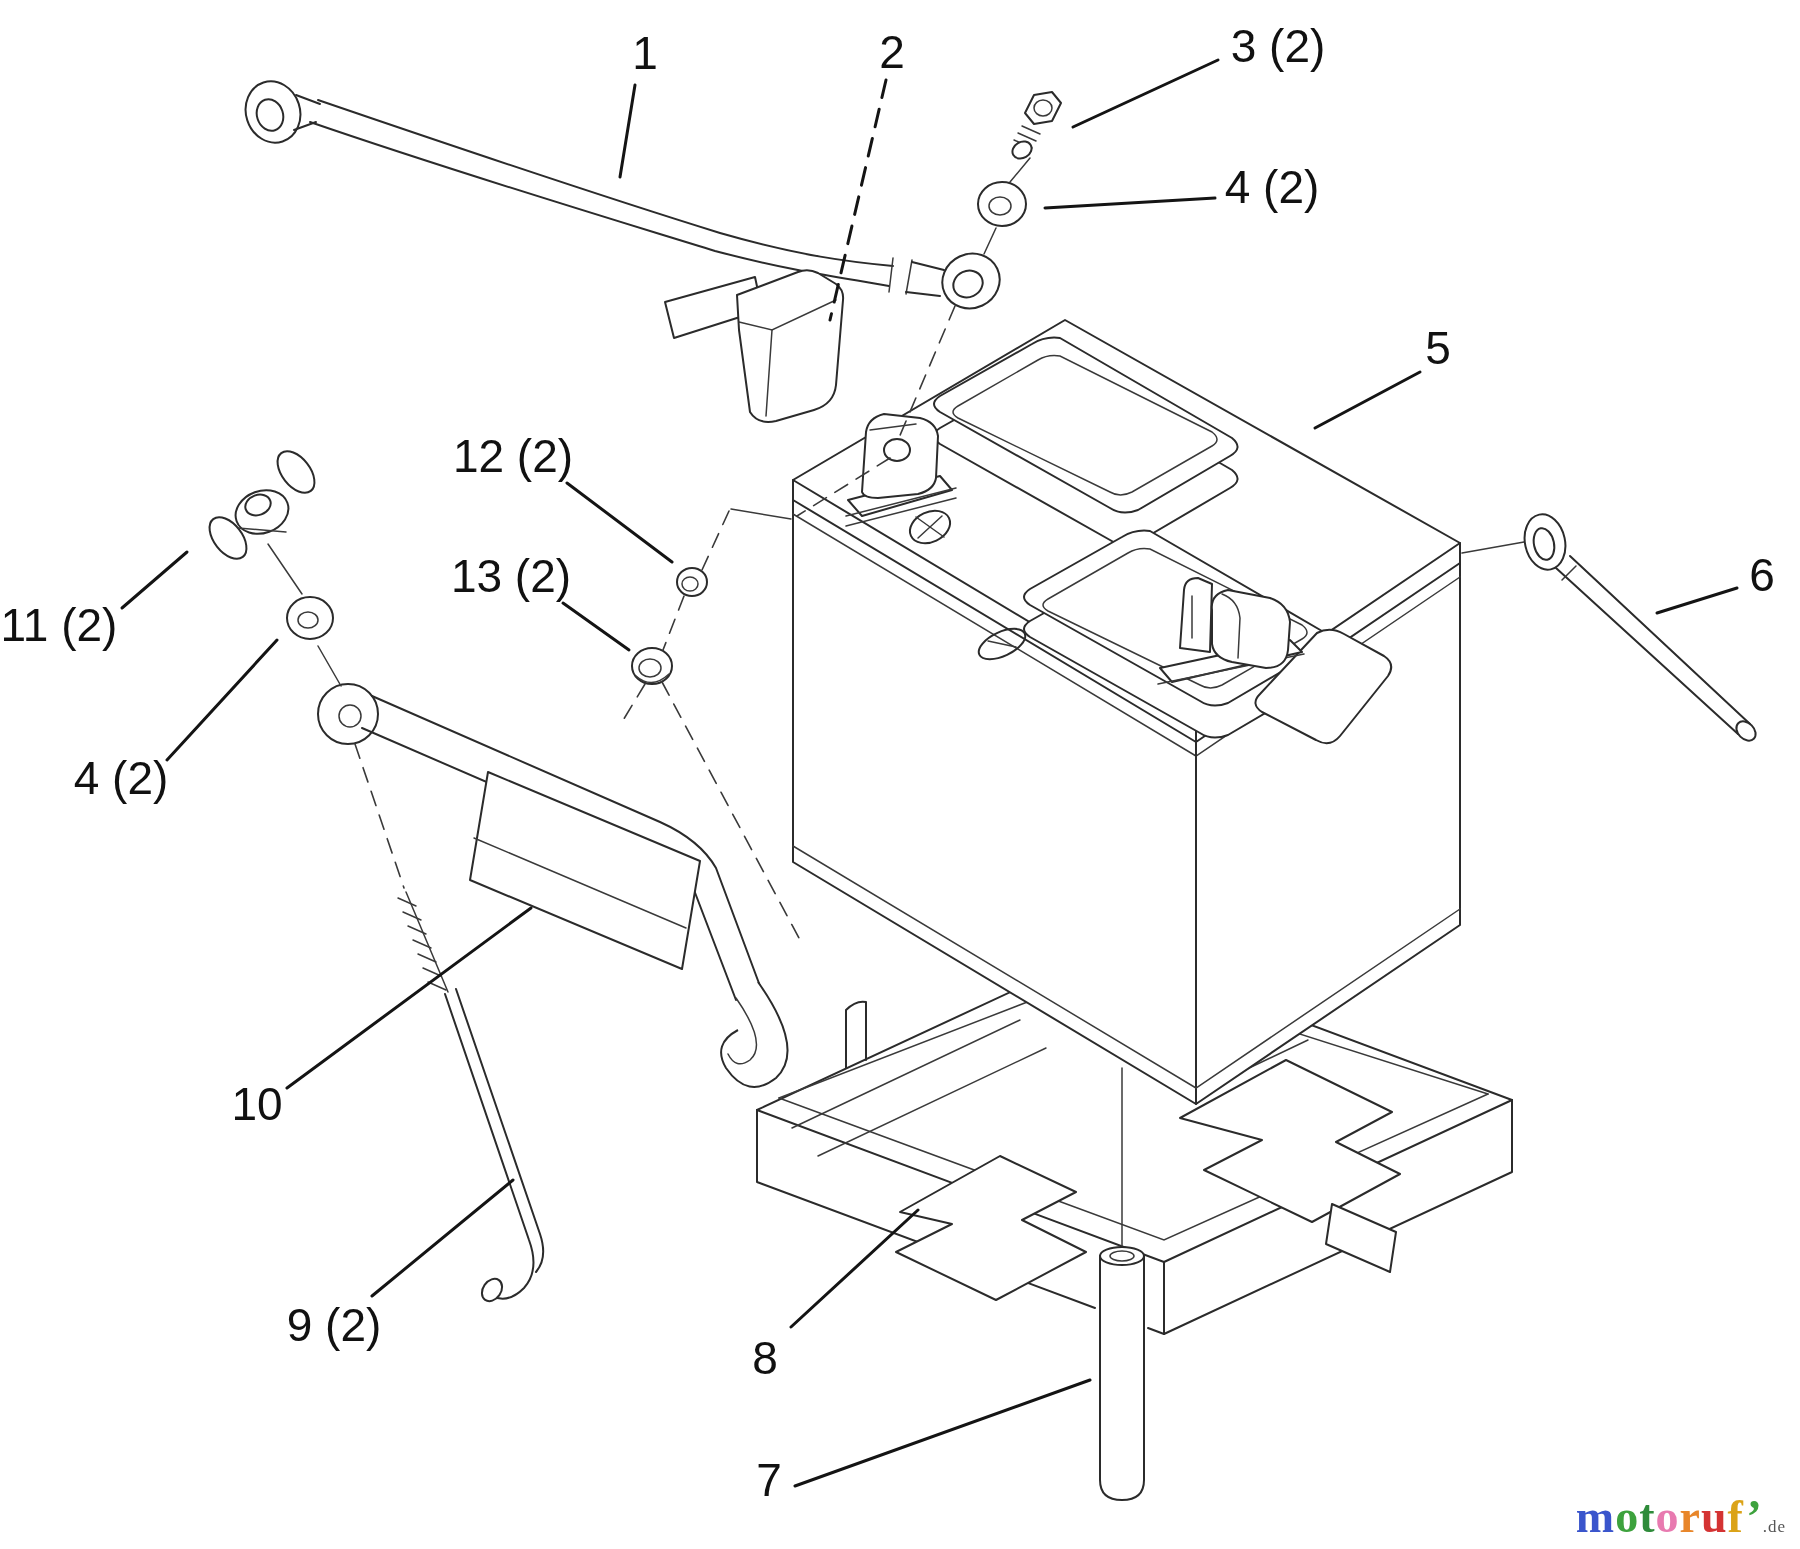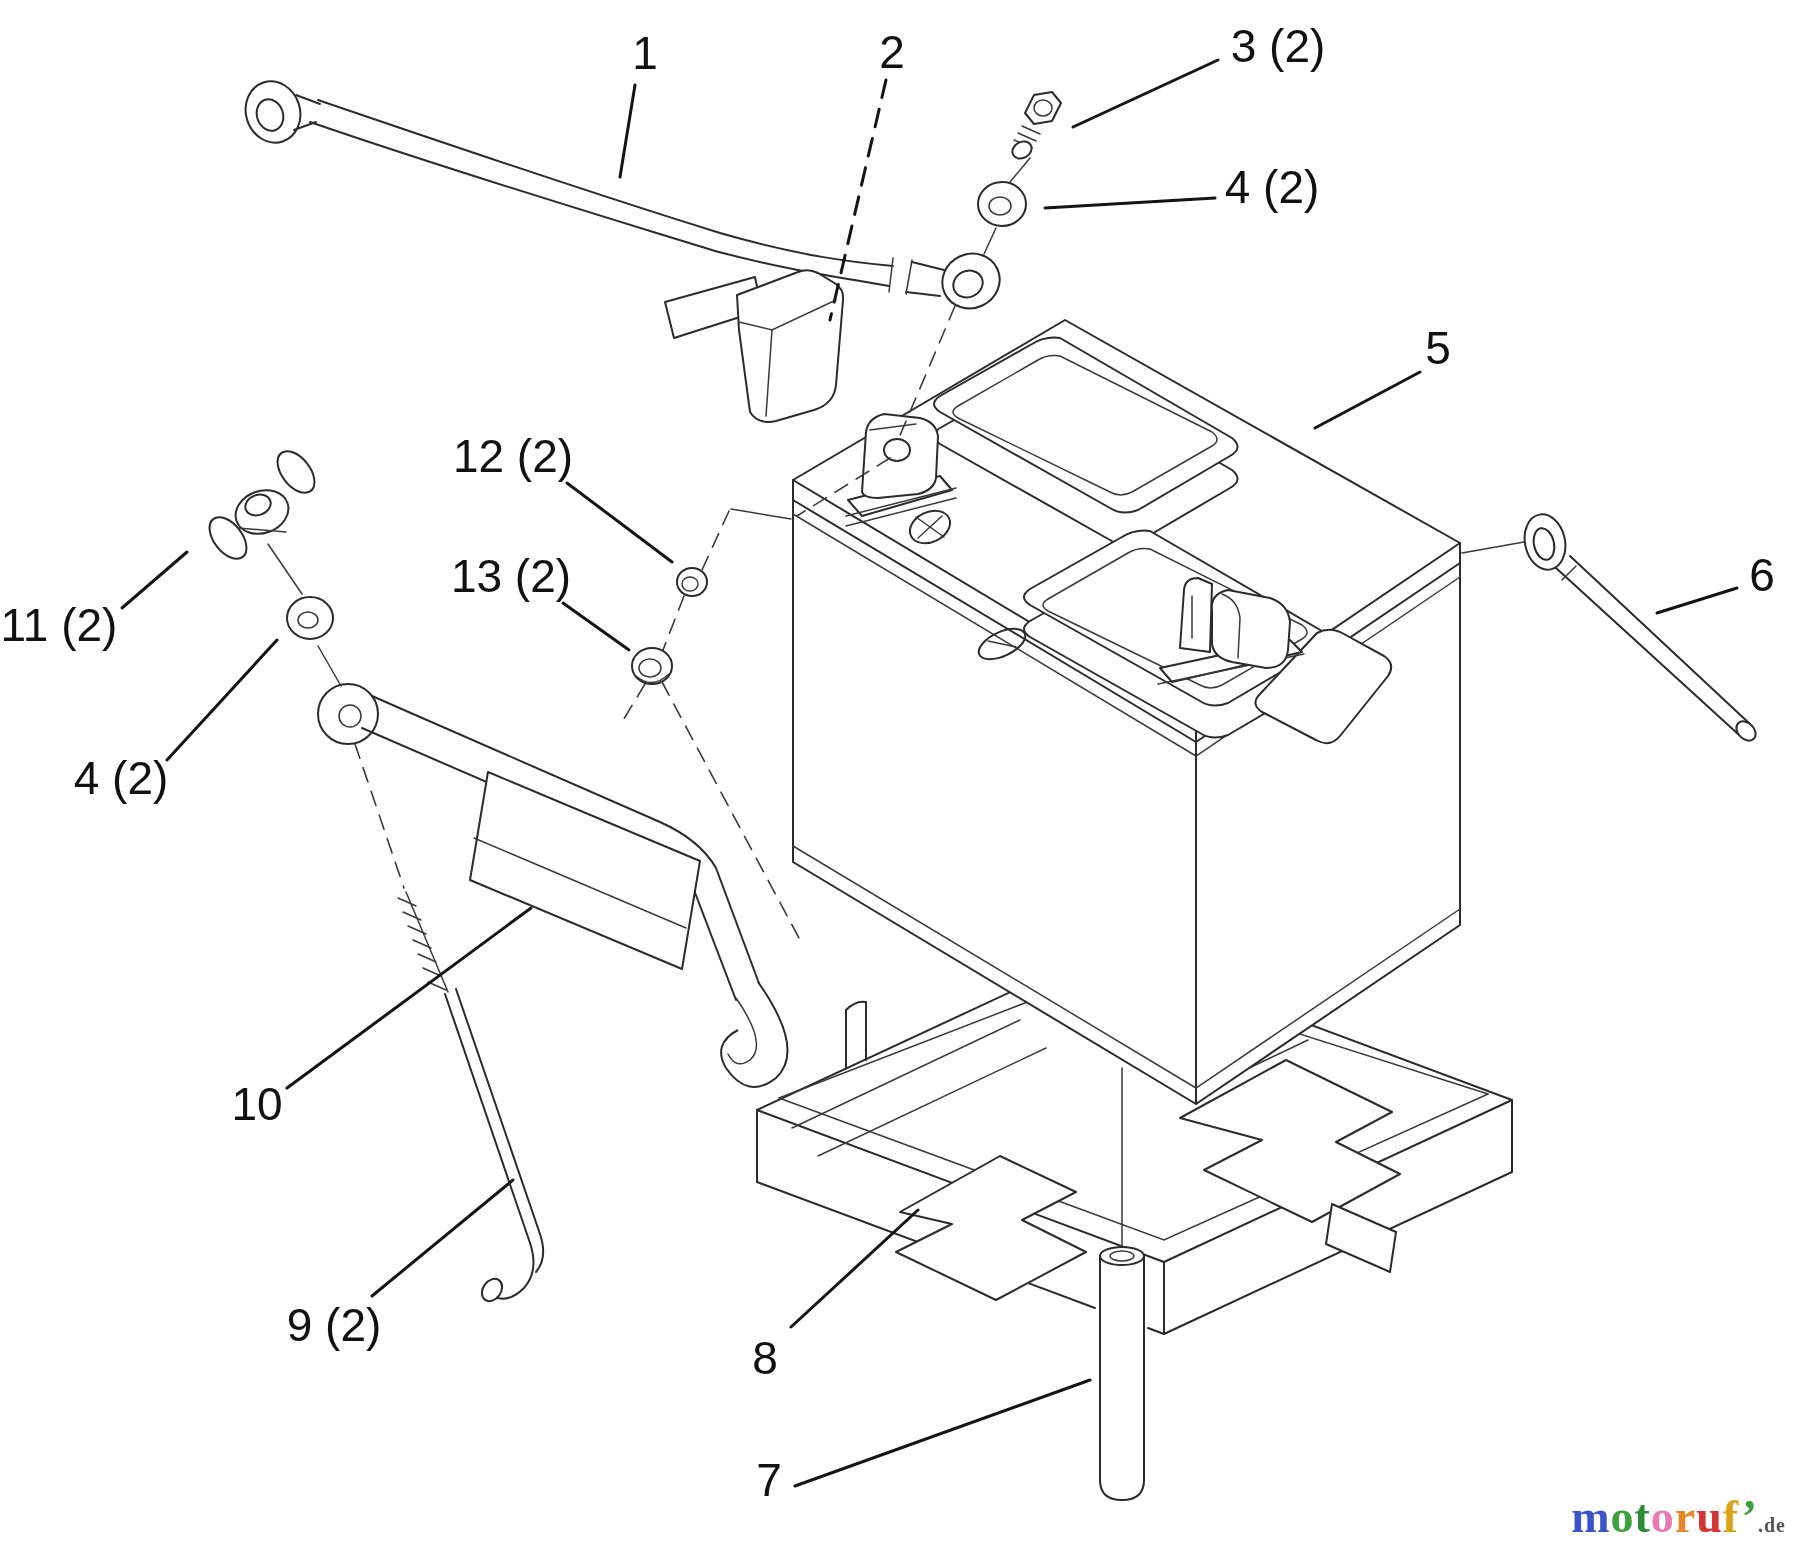--- a/index.html
+++ b/index.html
@@ -8,21 +8,21 @@
   svg{position:absolute;left:0;top:0;}
   .ln{fill:none;stroke:#2b2b2b;stroke-width:2;stroke-linecap:round;stroke-linejoin:round;}
   .fw{fill:#ffffff;stroke:#2b2b2b;stroke-width:2;stroke-linejoin:round;}
   .thin{fill:none;stroke:#3a3a3a;stroke-width:1.5;stroke-linecap:round;}
   .chain{fill:none;stroke:#3a3a3a;stroke-width:1.6;stroke-dasharray:15 10;stroke-linecap:round;}
   .leader{fill:none;stroke:#141414;stroke-width:3;stroke-linecap:round;}
   .leaderd{fill:none;stroke:#141414;stroke-width:3;stroke-linecap:round;stroke-dasharray:18 12;}
   .callout{font-family:"Liberation Sans",sans-serif;font-size:46px;fill:#111;}
   .logo{position:absolute;right:14px;bottom:6px;font-family:"Liberation Serif",serif;
         font-weight:bold;font-size:46px;letter-spacing:1px;}
-  .logo .de{font-size:20px;font-weight:bold;color:#555;}
+  .logo .de{font-size:17px;font-weight:normal;color:#555;}
 </style>
 </head>
 <body>
 <div class="page">
 
 <svg width="1800" height="1549" viewBox="0 0 1800 1549">
 
   <g>
 
     <path class="ln" d="M757,1110 L1105,948 L1512,1100"></path>

